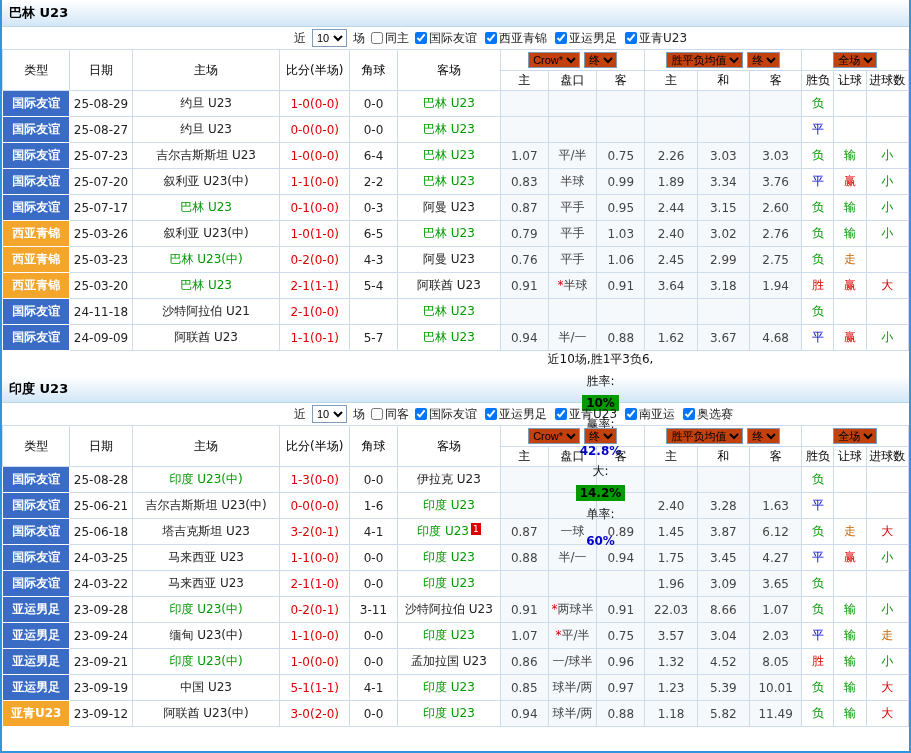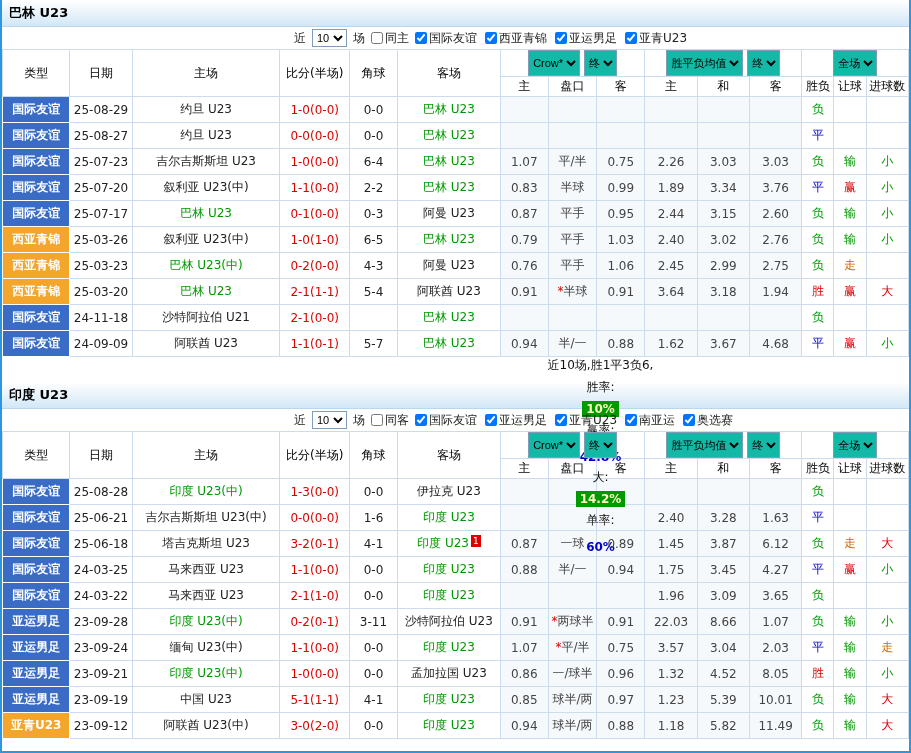--- a/index.html
+++ b/index.html
@@ -33,41 +33,41 @@
   .comps{display:flex;align-items:center;gap:8px;}
 
   
   table{width:100%;border-collapse:collapse;table-layout:fixed;}
   th,td{border:1px solid #cddcec;text-align:center;font-size:12px;font-weight:normal;
         overflow:hidden;white-space:nowrap;padding:0;}
   thead th{color:#000;background:#fff;}
   thead tr.hrow1 th{height:20px;}
   thead tr.hrow2 th{height:19px;}
   tbody td{height:25px;}
-  th select{font-size:11px;height:26px;border:1px solid #7f9db9;background:#14b8a6;max-width:96px;}
+  th select{font-size:11px;height:16px;border:1px solid #7f9db9;background:#c2410c;max-width:96px;}
   td.tint{background:#f6f9fc;}
   td.type{color:#fff;font-weight:bold;border-color:#fff;}
   td.type.blue{background:#3a6cc6;}
   td.type.orange{background:#f3a52c;}
   td.score{color:#dd0000;}
   td.team{color:#222;}
   td.team.hl{color:#009900;}
   .r.red{color:#dd0000;}
   .r.blue{color:#0000cc;}
   .r.green{color:#009900;}
   .r.orange{color:#cc6600;}
   .odds{color:#444;}
   .star{color:#dd0000;}
   .card{display:inline-block;background:#dd0000;color:#fff;font-size:9px;line-height:12px;
         padding:0 2px;margin-left:2px;vertical-align:top;}
 
   
   .summary-row{height:25px;display:flex;align-items:center;gap:5px;padding-left:290px;
         font-size:12px;color:#111;flex-direction:column;}
-  .badge-green{background:#009900;color:#fef9c3;padding:1px 4px;font-weight:bold;}
+  .badge-green{background:#009900;color:#000000;padding:1px 4px;font-weight:bold;}
   .blue-val{color:#0000cc;font-weight:bold;margin-top:6px;}
 </style>
 </head>
 <body>
 
 <div class="frame">
 
 
   <div>
     <div class="team-bar">巴林 U23</div>

